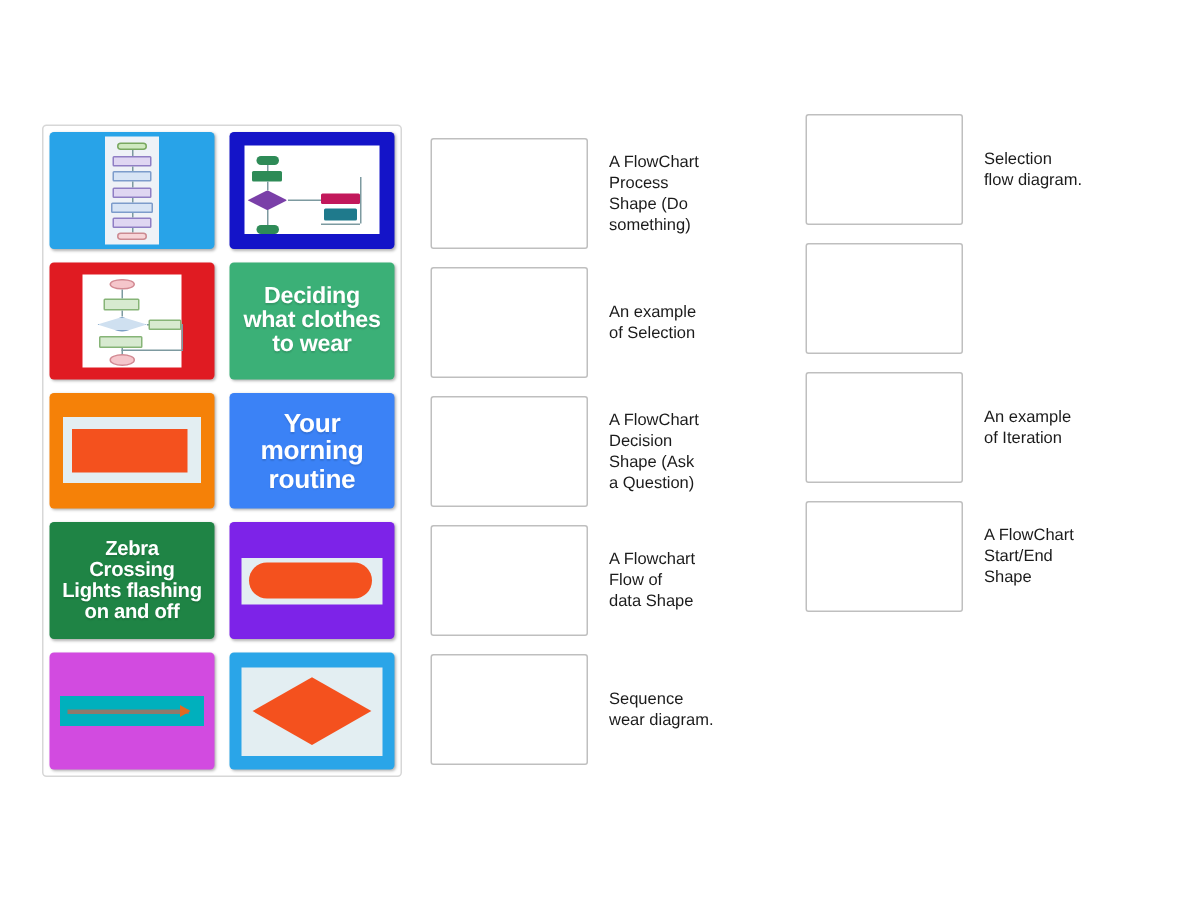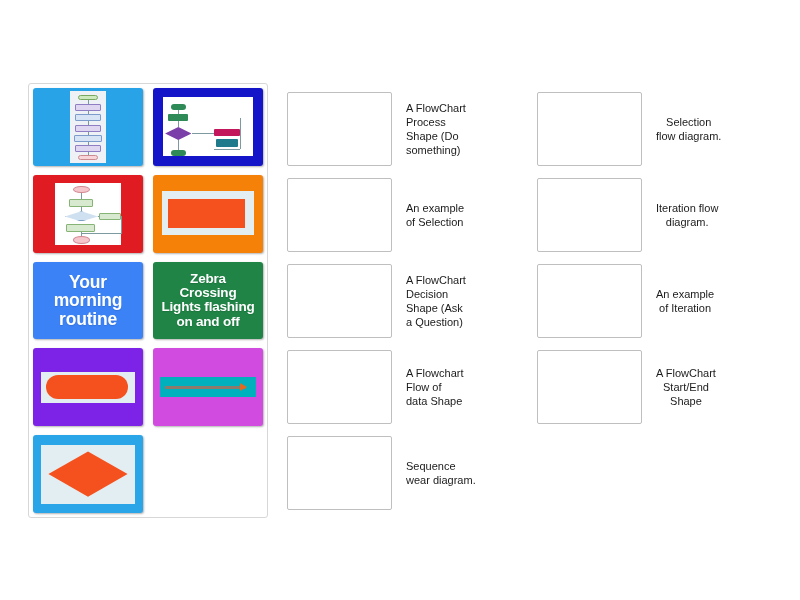--- a/index.html
+++ b/index.html
@@ -116,21 +116,21 @@
     clip-path: polygon(50% 6%, 100% 50%, 50% 94%, 0% 50%);
   }
 
   
   .answer-col {
     position: absolute;
     display: flex;
     flex-direction: column;
   }
   #answer-col-1 { left: 287px; top: 86px;  width: 215px; }
-  #answer-col-2 { left: 537px; top: 86px;  width: 230px; text-align: center; }
+  #answer-col-2 { left: 537px; top: 70px;  width: 230px; }
 
   .answer-row {
     display: flex;
     align-items: center;
     height: 86px;
     margin-bottom: 0px;
   }
   .drop-zone {
     width: 105px;
     height: 74px;
@@ -199,20 +199,25 @@
         <div class="node" style="left:29%;top:47%;width:30%;height:13%;background:#cfe0f0;border:1px solid #7da0c5;clip-path:polygon(50% 0,100% 50%,50% 100%,0 50%);"></div>
         <div class="conn" style="left:59%;top:53%;width:14%;height:1px;"></div>
         <div class="node" style="left:60%;top:49%;width:20%;height:9%;background:#d7ead0;border:1px solid #86b477;"></div>
         <div class="node" style="left:30%;top:63%;width:26%;height:10%;background:#d7ead0;border:1px solid #86b477;"></div>
         <div class="conn" style="left:80%;top:53%;width:1px;height:22%;"></div>
         <div class="conn" style="left:43.6%;top:75%;width:37%;height:1px;"></div>
         <div class="conn" style="left:43.6%;top:73%;width:1px;height:7%;"></div>
         <div class="node" style="left:36%;top:79%;width:16%;height:10%;background:#f5c6cb;border:1px solid #d28a93;border-radius:50%;"></div>
       </div>
 
+      <div class="tile bg-green">
+        <span class="tile-text" style="font-size:15.5px;">Deciding
+what clothes
+to wear</span>
+      </div>
 
       <div class="tile bg-orange">
         <div class="canvas-pale" style="left:8%;top:21%;width:84%;height:57%;"></div>
         <div class="shape-rect" style="left:14%;top:31%;width:70%;height:38%;"></div>
       </div>
 
       <div class="tile bg-orangeD">
         <span class="tile-text" style="font-size:17.5px;">Your
 morning
 routine</span>
@@ -277,22 +282,20 @@
   </div>
 
   <div class="answer-col" id="answer-col-2">
     <div class="answer-row">
       <div class="drop-zone"></div>
       <div class="answer-label">Selection
 flow diagram.</div>
     </div>
     <div class="answer-row">
       <div class="drop-zone"></div>
-      <div class="answer-label">Iteration flow
-diagram.</div>
     </div>
     <div class="answer-row">
       <div class="drop-zone"></div>
       <div class="answer-label">An example
 of Iteration</div>
     </div>
     <div class="answer-row">
       <div class="drop-zone"></div>
       <div class="answer-label">A FlowChart
 Start/End

